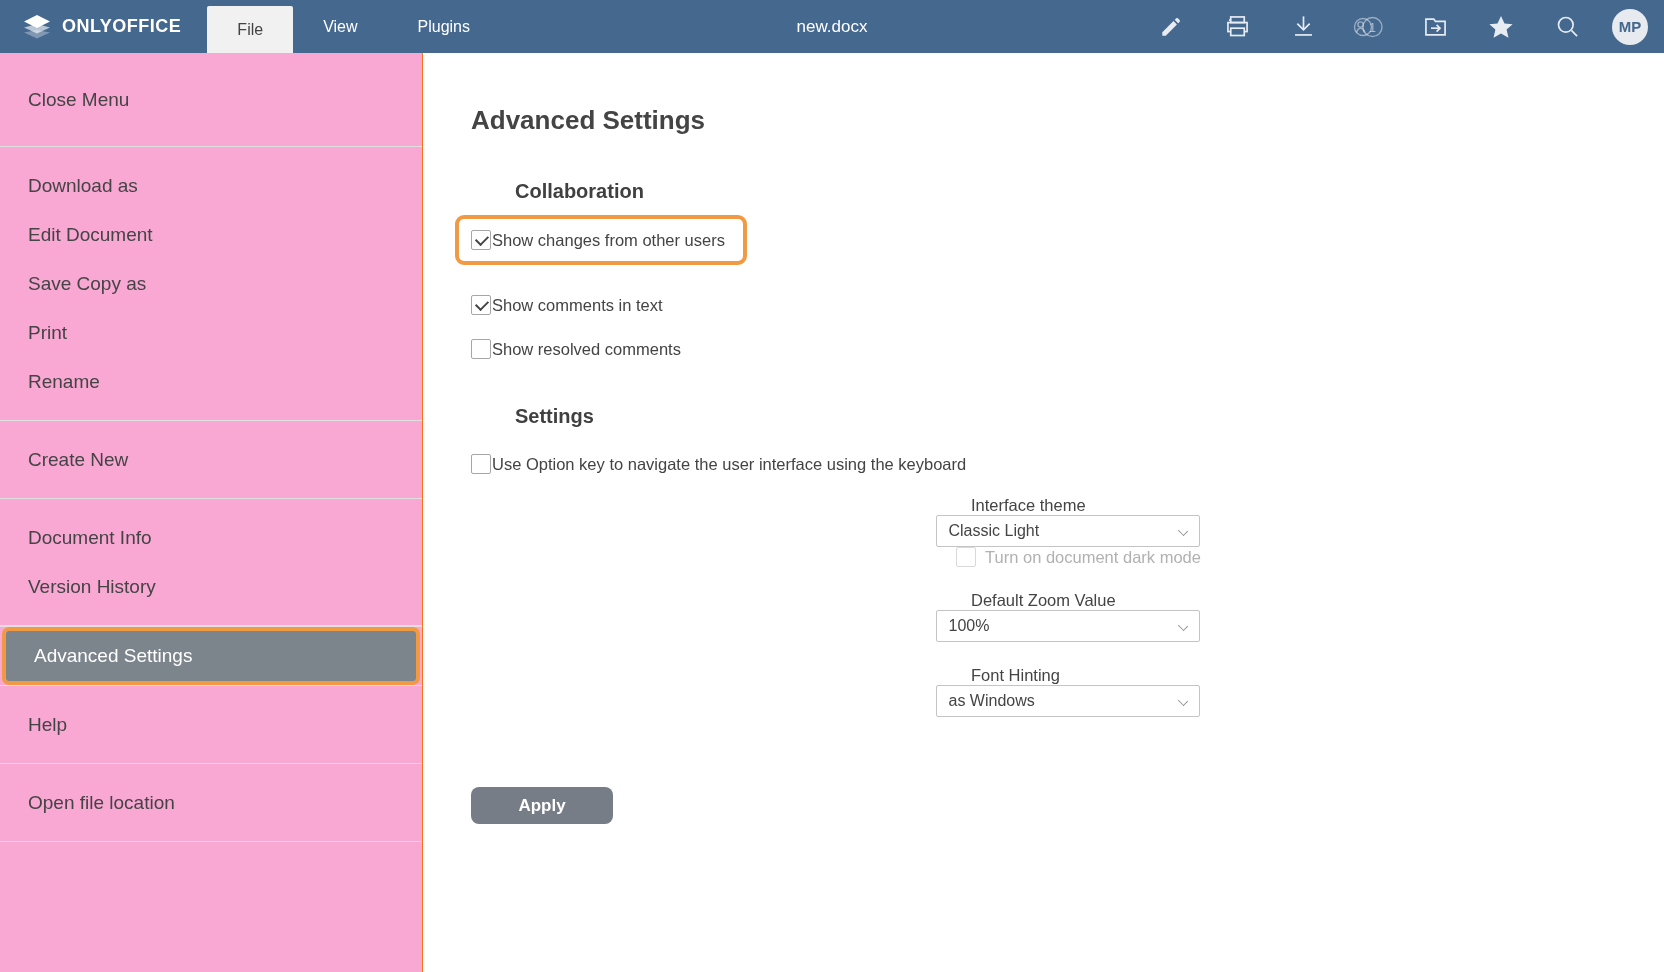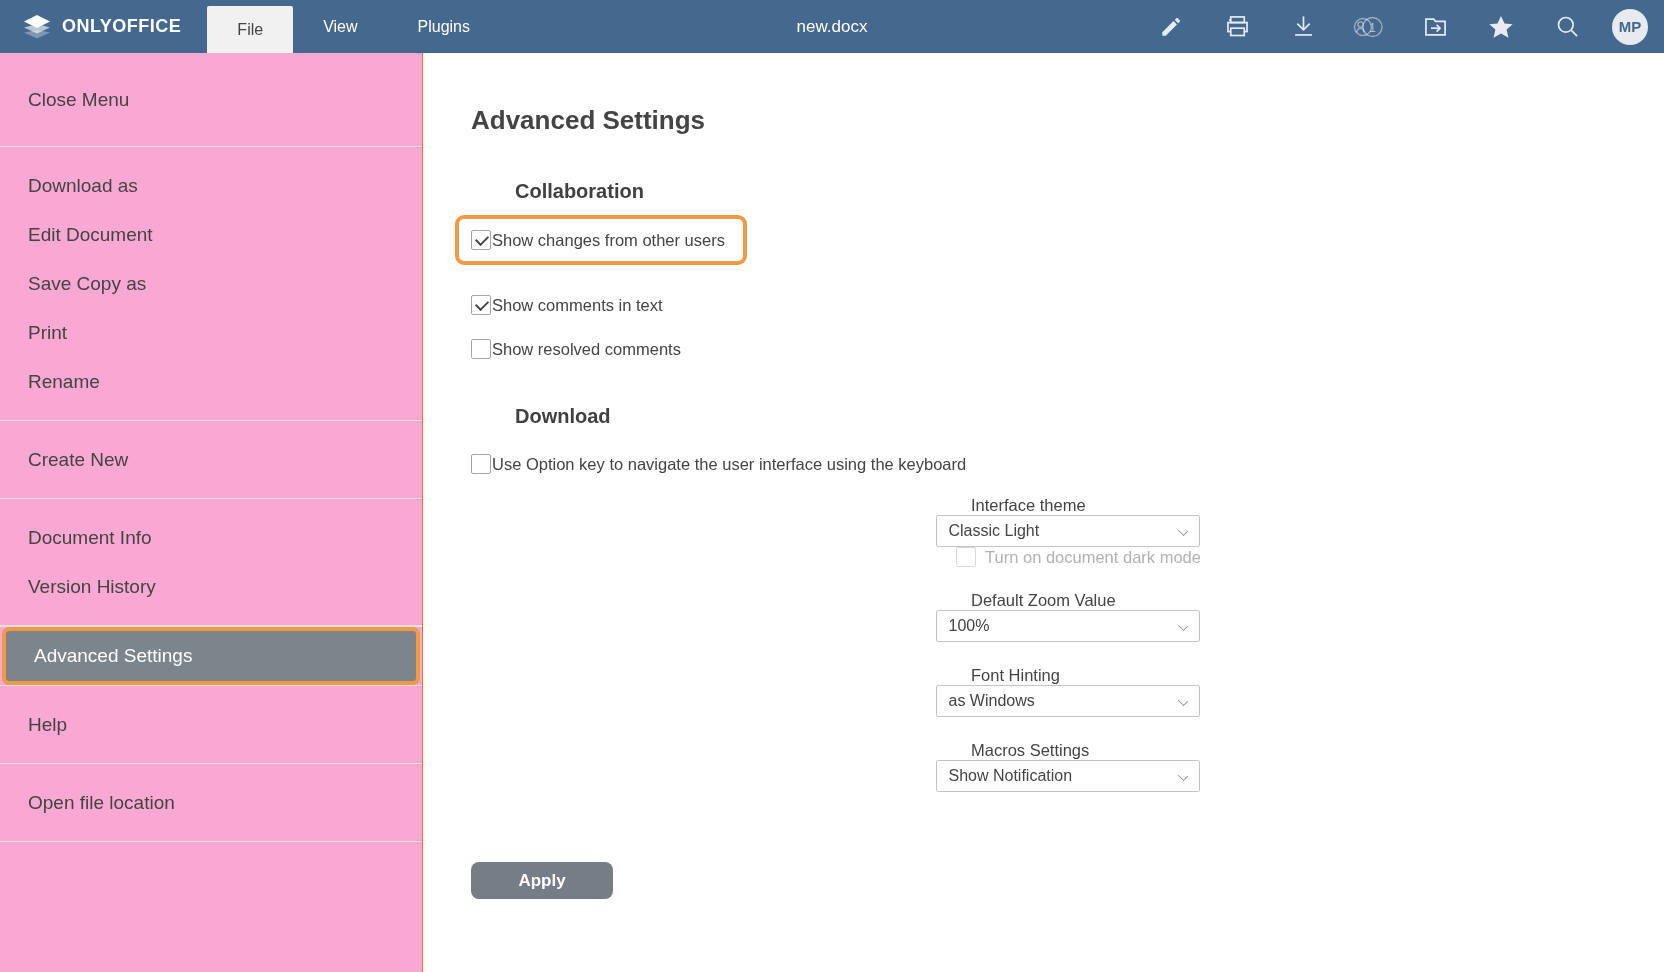--- a/index.html
+++ b/index.html
@@ -192,21 +192,21 @@
     <div class="check-row after-box" style="margin-top:30px;">
       <span class="checkbox checked"></span>
       <span class="check-label">Show comments in text</span>
     </div>
     <div class="check-row row-gap2">
       <span class="checkbox"></span>
       <span class="check-label">Show resolved comments</span>
     </div>
 
     
-    <h2 class="section-heading sec-work">Download</h2>
+    <h2 class="section-heading sec-work">Settings</h2>
 
     <div class="check-row row-gap">
       <span class="checkbox"></span>
       <span class="check-label">Use Option key to navigate the user interface using the keyboard</span>
     </div>
 
     <div class="form-row firstf">
       <span class="form-label">Interface theme</span>
       <div class="select">
         <span class="select-value">Classic Light</span>
@@ -227,23 +227,16 @@
     </div>
 
     <div class="form-row">
       <span class="form-label">Font Hinting</span>
       <div class="select">
         <span class="select-value">as Windows</span>
         <span class="chevron"></span>
       </div>
     </div>
 
-    <div class="form-row">
-      <span class="form-label">Macros Settings</span>
-      <div class="select">
-        <span class="select-value">Show Notification</span>
-        <span class="chevron"></span>
-      </div>
-    </div>
 
     <button class="apply-btn">Apply</button>
   </div>
 </div>
 
 </body></html>

